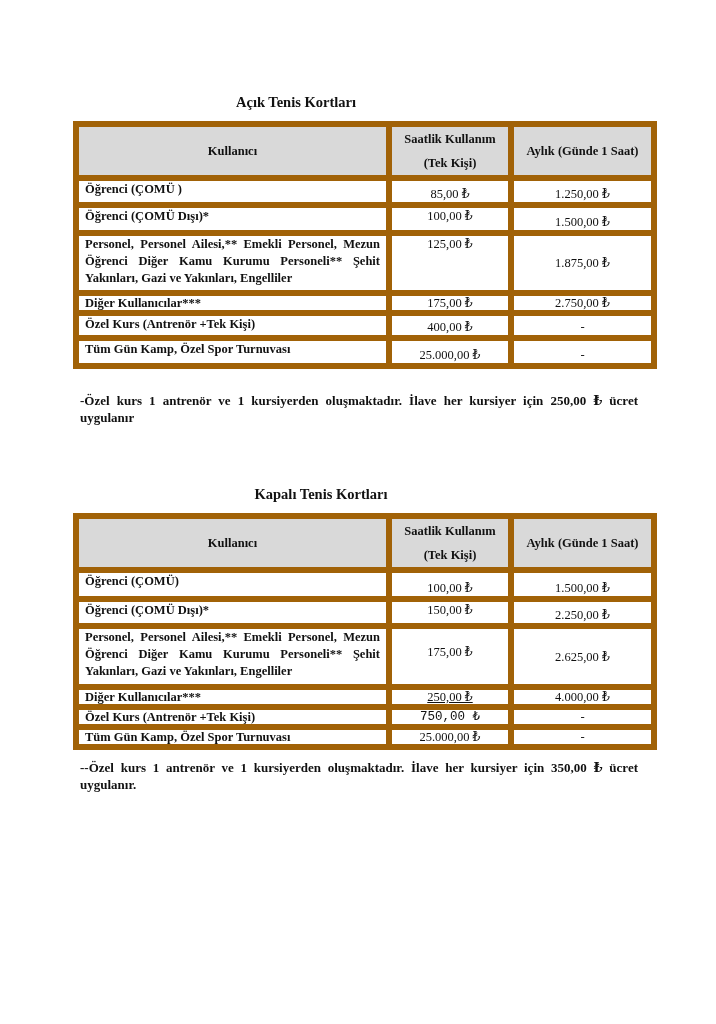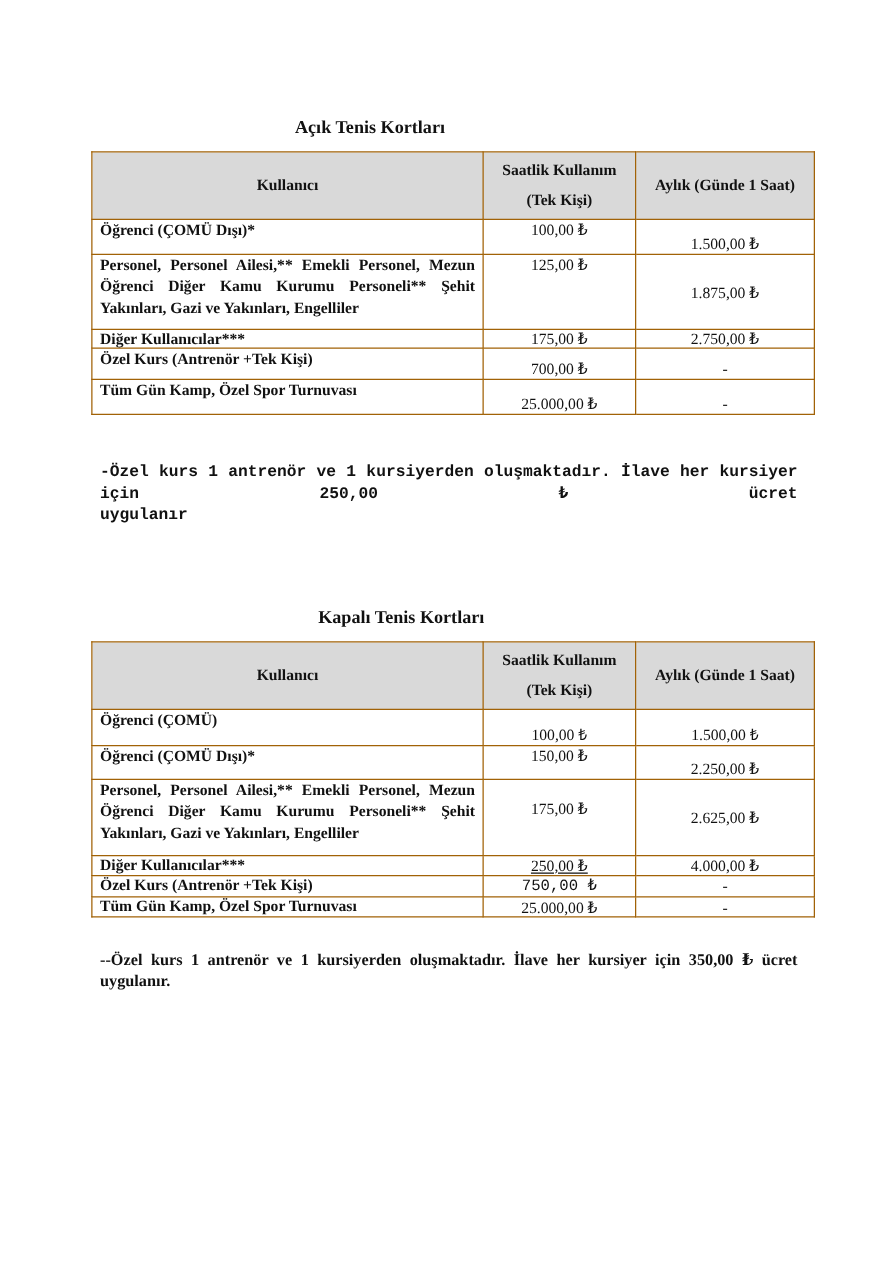--- a/index.html
+++ b/index.html
@@ -1,20 +1,20 @@
 <!DOCTYPE html>
 <html><head>
 <meta charset="utf-8">
 <style>
   html, body { margin: 0; padding: 0; background: #ffffff; }
   body { width: 716px; height: 1024px; position: relative; overflow: hidden;
          font-family: "Liberation Serif", "DejaVu Serif", serif; color: #111; font-weight: bold; }
   .title { position: absolute; left: 0; width: 592px; text-align: center; font-size: 14.5px; }
   table.price { position: absolute; left: 73px; width: 578px; border-collapse: collapse; table-layout: fixed; font-size: 12.5px; }
-  table.price td, table.price th { border: 1px solid #a16207; padding: 0 6px; }
+  table.price td, table.price th { border: 6px solid #a16207; padding: 0 6px; }
   table.price th { background: #d9d9d9; font-weight: bold; text-align: center; vertical-align: middle; }
   col.c1 { width: 313px; } col.c2 { width: 122px; } col.c3 { width: 143px; }
   td.user { text-align: justify; text-align-last: left; vertical-align: top; padding-top: 2px; line-height: 17px; }
   td.val { text-align: center; font-weight: normal; }
   td.v-top { vertical-align: top; padding-top: 3px; }
   td.v-mid { vertical-align: middle; }
   td.v-low { vertical-align: bottom; padding-bottom: 2px; }
   .h2line { display: block; line-height: 15px; }
   .h2gap { display: block; height: 9px; }
   .note { position: absolute; left: 80px; width: 558px; font-size: 13px; line-height: 17px; text-align: justify; text-align-last: left; }
@@ -34,49 +34,54 @@
   <tbody>
       <tr style="height:54px;">
     <th>Kullanıcı</th>
     <th>
       <span class="h2line">Saatlik Kullanım</span>
       <span class="h2gap"></span>
       <span class="h2line">(Tek Kişi)</span>
     </th>
     <th style="padding:0 12px;line-height:15px;">Aylık (Günde 1 Saat)</th>
   </tr>
+  <tr style="height:27px;">
+    <td class="user">Öğrenci (ÇOMÜ )</td>
+    <td class="val v-low">85,00 ₺</td>
+    <td class="val v-low">1.250,00 ₺</td>
+  </tr>
   <tr style="height:28px;">
     <td class="user">Öğrenci (ÇOMÜ Dışı)*</td>
     <td class="val v-top">100,00 ₺</td>
     <td class="val v-low">1.500,00 ₺</td>
   </tr>
   <tr style="height:60px;">
     <td class="user">Personel, Personel Ailesi,** Emekli Personel, Mezun Öğrenci Diğer Kamu Kurumu Personeli** Şehit Yakınları, Gazi ve Yakınları, Engelliler</td>
     <td class="val v-top" style="">125,00 ₺</td>
     <td class="val v-mid">1.875,00 ₺</td>
   </tr>
   <tr style="height:15px;">
     <td class="user" style="padding-top:0;line-height:14px;">Diğer Kullanıcılar***</td>
     <td class="val v-mid" style="line-height:14px;">175,00 ₺</td>
     <td class="val v-mid" style="line-height:14px;">2.750,00 ₺</td>
   </tr>
   <tr style="height:25px;">
     <td class="user" style="padding-top:0;">Özel Kurs  (Antrenör +Tek Kişi)</td>
-    <td class="val v-low">700,00 ₺</td>
+    <td class="val v-low">400,00 ₺</td>
     <td class="val v-low">-</td>
   </tr>
   <tr style="height:28px;">
     <td class="user">Tüm Gün Kamp, Özel Spor Turnuvası</td>
     <td class="val v-low">25.000,00 ₺</td>
     <td class="val v-low">-</td>
   </tr>
 </tbody>
   </table>
 
-<div class="note" style="top:369px;font-family:Liberation Mono, monospace;">
+<div class="note" style="top:392px;">
   <span class="first">-Özel kurs 1 antrenör ve 1 kursiyerden oluşmaktadır. İlave her kursiyer için 250,00 ₺ ücret</span>
   <span>uygulanır</span>
 </div>
 
 <div class="title" style="top:486px;margin-left:25px;">Kapalı Tenis Kortları</div>
 
 <table class="price" style="top:513px;">
   <colgroup>
       <col class="c1">
       <col class="c2">
@@ -85,21 +90,21 @@
   <tbody>
       <tr style="height:54px;">
     <th>Kullanıcı</th>
     <th>
       <span class="h2line">Saatlik Kullanım</span>
       <span class="h2gap"></span>
       <span class="h2line">(Tek Kişi)</span>
     </th>
     <th style="padding:0 12px;line-height:15px;">Aylık (Günde 1 Saat)</th>
   </tr>
-  <tr style="height:29px;font-family:Liberation Serif, serif;">
+  <tr style="height:29px;">
     <td class="user">Öğrenci (ÇOMÜ)</td>
     <td class="val v-low">100,00 ₺</td>
     <td class="val v-low">1.500,00 ₺</td>
   </tr>
   <tr style="height:27px;">
     <td class="user">Öğrenci (ÇOMÜ Dışı)*</td>
     <td class="val v-top">150,00 ₺</td>
     <td class="val v-low">2.250,00 ₺</td>
   </tr>
   <tr style="height:61px;">

